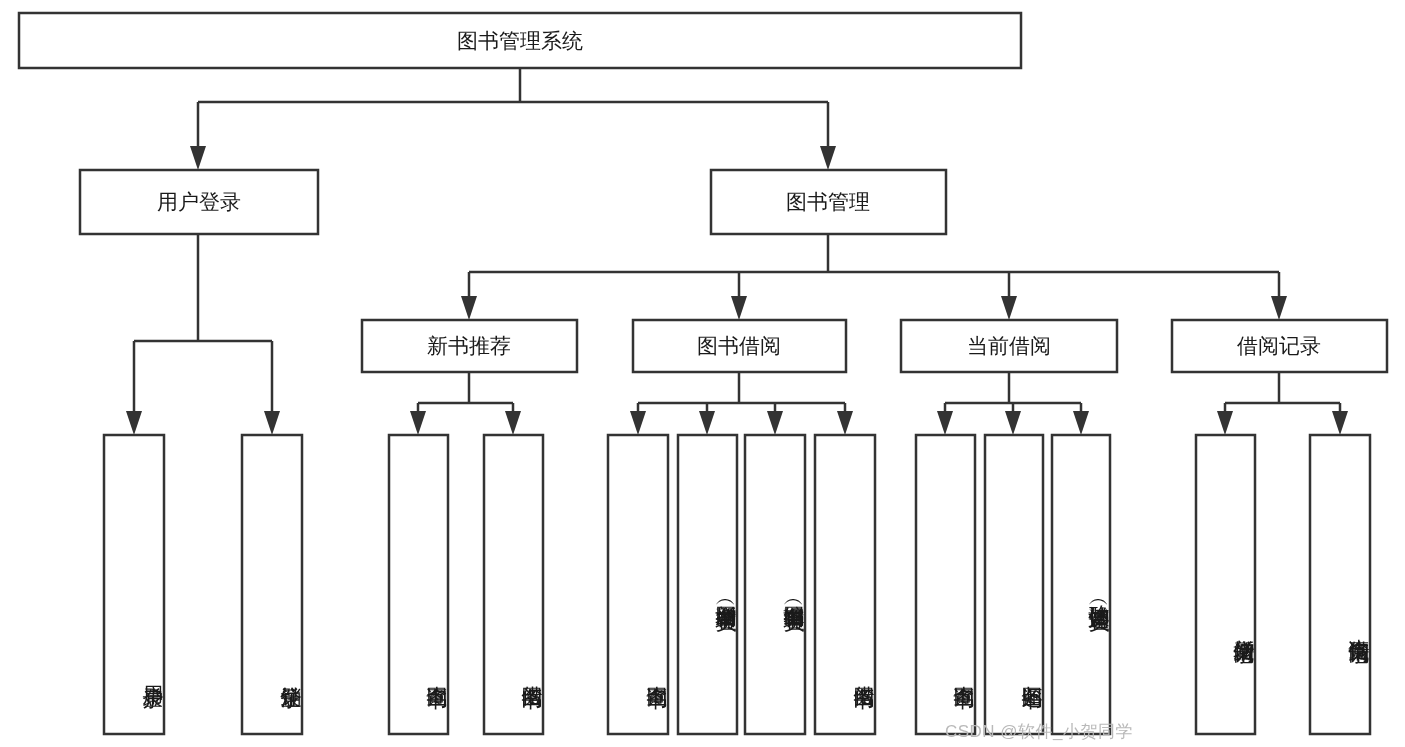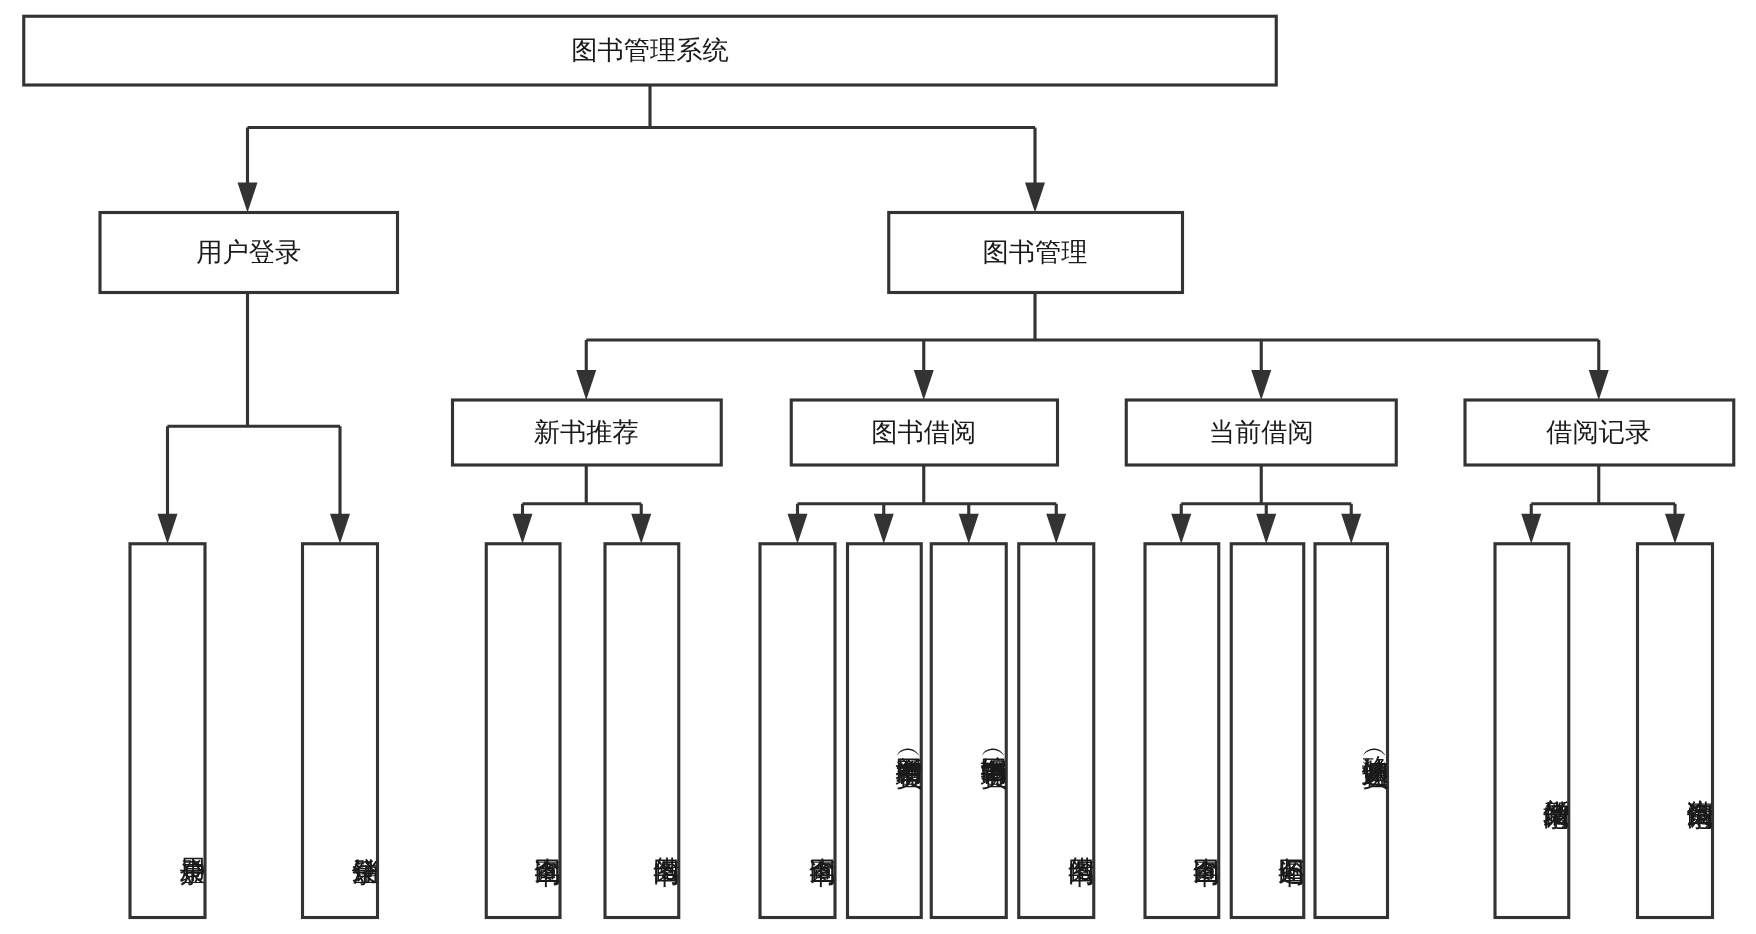--- a/index.html
+++ b/index.html
@@ -255,14 +255,15 @@
   <div class="node-label-v" style="left:916px; top:435px; width:59px; height:299px; padding-top:86px;">查询图书</div>
 
   <div class="node-label-v" style="left:985px; top:435px; width:58px; height:299px; padding-top:86px;">归还图书</div>
 
   <div class="node-label-v" style="left:1052px; top:435px; width:58px; height:299px; padding-top:8px;">确认归还（管理员）</div>
 
   <div class="node-label-v" style="left:1196px; top:435px; width:59px; height:299px; padding-top:40px;">新增借阅记录</div>
 
   <div class="node-label-v" style="left:1310px; top:435px; width:60px; height:299px; padding-top:40px;">查询借阅记录</div>
 
+  <div class="watermark">CSDN @软件_小贺同学</div>
 
 </div>
 
 </body></html>

